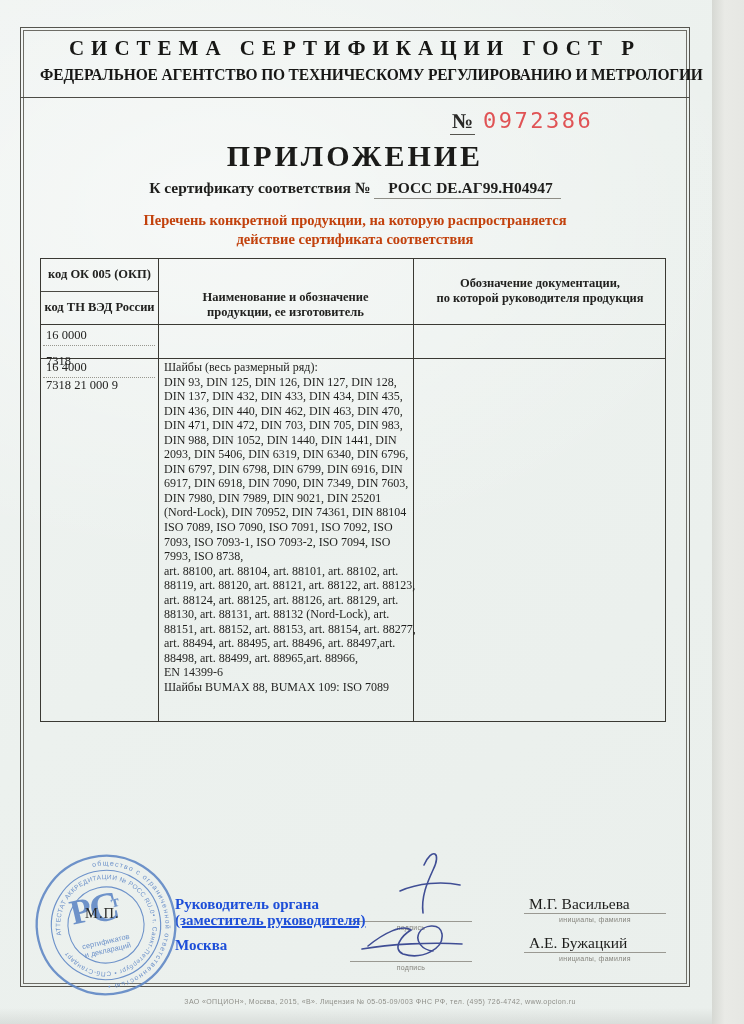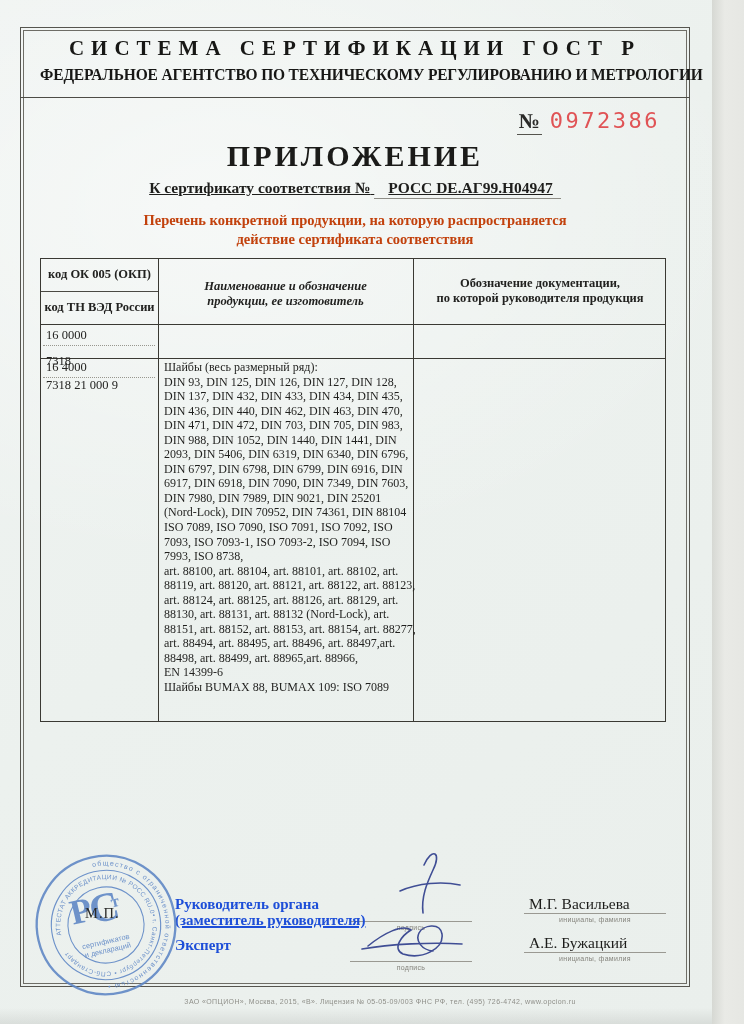--- a/index.html
+++ b/index.html
@@ -35,34 +35,34 @@
     position:absolute; left:20px; top:36px; width:670px; text-align:center;
     font-size:21px; font-weight:bold; letter-spacing:7px; color:#171715; z-index:2;
   }
   .hdr2 {
     position:absolute; left:20px; top:65px; width:670px; text-align:center;
     font-size:16.5px; font-weight:bold; color:#171715; z-index:2;
     transform:scaleX(.94); transform-origin:center;
     letter-spacing:-.2px; white-space:nowrap;
   }
 
-  .doc-number { position:absolute; left:450px; top:108px; width:210px; text-align:right; z-index:2; white-space:nowrap;}
+  .doc-number { position:absolute; left:450px; top:108px; width:210px; text-align:left; z-index:2; white-space:nowrap;}
   .num-sign { font-size:21px; color:#2a2a28; font-weight:bold; border-bottom:1px solid #55544e; padding:0 2px 1px 2px;}
   .num-digits {
     font-family:"DejaVu Sans Mono", monospace;
     font-size:22px; color:#e05355; letter-spacing:2.5px; margin-left:8px;
   }
 
   .title {
     position:absolute; left:20px; top:139px; width:670px; text-align:center;
     font-size:30px; font-weight:bold; letter-spacing:3px; color:#1b1b19; z-index:2;
   }
   .subtitle {
     position:absolute; left:20px; top:179px; width:670px; text-align:center;
-    font-size:15.5px; font-weight:bold; color:#1e1e1c; z-index:2;text-decoration:underline;
+    font-size:15.5px; font-weight:bold; color:#1e1e1c; z-index:2;
   }
   .cert-no { border-bottom:1px solid #8e8d86; padding:0 8px 2px 14px; }
   .desc {
     position:absolute; left:20px; top:211px; width:670px; text-align:center;
     font-size:14.5px; font-weight:bold; line-height:19px; color:#c2410c;
     white-space:pre-line; z-index:2;
   }
 
   .table {
     position:absolute; left:40px; top:258px; width:626px; height:464px;
@@ -72,21 +72,21 @@
   .t-v2 { position:absolute; left:372px; top:0; bottom:0; border-left:1.3px solid #3a3933; }
   .t-hdr-bottom { position:absolute; left:0; top:65px; width:100%; border-top:1.7px solid #3a3933; }
   .t-c1-sub { position:absolute; left:0; top:32px; width:117px; border-top:1px solid #4a4943; }
   .t-row1-bottom { position:absolute; left:0; top:99px; width:100%; border-top:1.3px solid #3a3933; }
   .t-dot { border-top:1.2px dotted #98978f; position:absolute; }
   .dot1 { left:2px; top:86px; width:112px; }
   .dot2 { left:2px; top:118px; width:112px; }
   .th { font-size:12.5px; font-weight:bold; color:#222220; text-align:center; position:absolute; line-height:15px; white-space:pre-line;}
   .th-c1a { left:0; top:8px;  width:117px; }
   .th-c1b { left:0; top:41px; width:117px; }
-  .th-c2  { left:117px; top:20px; width:255px;font-style:italic; }
+  .th-c2  { left:117px; top:31px; width:255px; }
   .th-c3  { left:372px; top:17px; width:254px; }
   .code { font-size:12.5px; position:absolute; left:5px; color:#23231ف;}
   .code { color:#232321; }
   .okp1   { top:69px; }
   .tnved1 { top:95px;text-align:right; }
   .okp2   { top:101px; }
   .tnved2 { top:119px; }
   .product {
     position:absolute; left:123px; top:101px; width:252px;
     font-size:12px; line-height:14.55px; color:#1f1f1d;
@@ -175,21 +175,21 @@
   <div class="product">Шайбы (весь размерный ряд):
 DIN 93, DIN 125, DIN 126, DIN 127, DIN 128, DIN 137, DIN 432, DIN 433, DIN 434, DIN 435, DIN 436, DIN 440, DIN 462, DIN 463, DIN 470, DIN 471, DIN 472, DIN 703, DIN 705, DIN 983, DIN 988, DIN 1052, DIN 1440, DIN 1441, DIN 2093, DIN 5406, DIN 6319, DIN 6340, DIN 6796, DIN 6797, DIN 6798, DIN 6799, DIN 6916, DIN 6917, DIN 6918, DIN 7090, DIN 7349, DIN 7603, DIN 7980, DIN 7989, DIN 9021, DIN 25201 (Nord-Lock), DIN 70952, DIN 74361, DIN 88104
 ISO 7089, ISO 7090, ISO 7091, ISO 7092, ISO 7093, ISO 7093-1, ISO 7093-2, ISO 7094, ISO 7993, ISO 8738,
 art. 88100, art. 88104, art. 88101, art. 88102, art. 88119, art. 88120, art. 88121, art. 88122, art. 88123, art. 88124, art. 88125, art. 88126, art. 88129, art. 88130, art. 88131, art. 88132 (Nord-Lock), art. 88151, art. 88152, art. 88153, art. 88154, art. 88277, art. 88494, art. 88495, art. 88496, art. 88497,art. 88498, art. 88499, art. 88965,art. 88966,
 EN 14399-6
 Шайбы BUMAX 88, BUMAX 109: ISO 7089</div>
 </div>
 
 <div class="sig-label role1a">Руководитель органа</div>
 <div class="sig-label role1b">(заместитель руководителя)</div>
-<div class="sig-label role2">Эксперт</div>
+<div class="sig-label role2">Москва</div>
 
 <div class="sig-line line-s1"></div>
 <div class="sig-line line-s2"></div>
 <div class="sig-line line-n1"></div>
 <div class="sig-line line-n2"></div>
 
 <div class="sig-caption cap-s1">подпись</div>
 <div class="sig-caption cap-s2">подпись</div>
 <div class="sig-caption cap-n1">инициалы, фамилия</div>
 <div class="sig-caption cap-n2">инициалы, фамилия</div>

